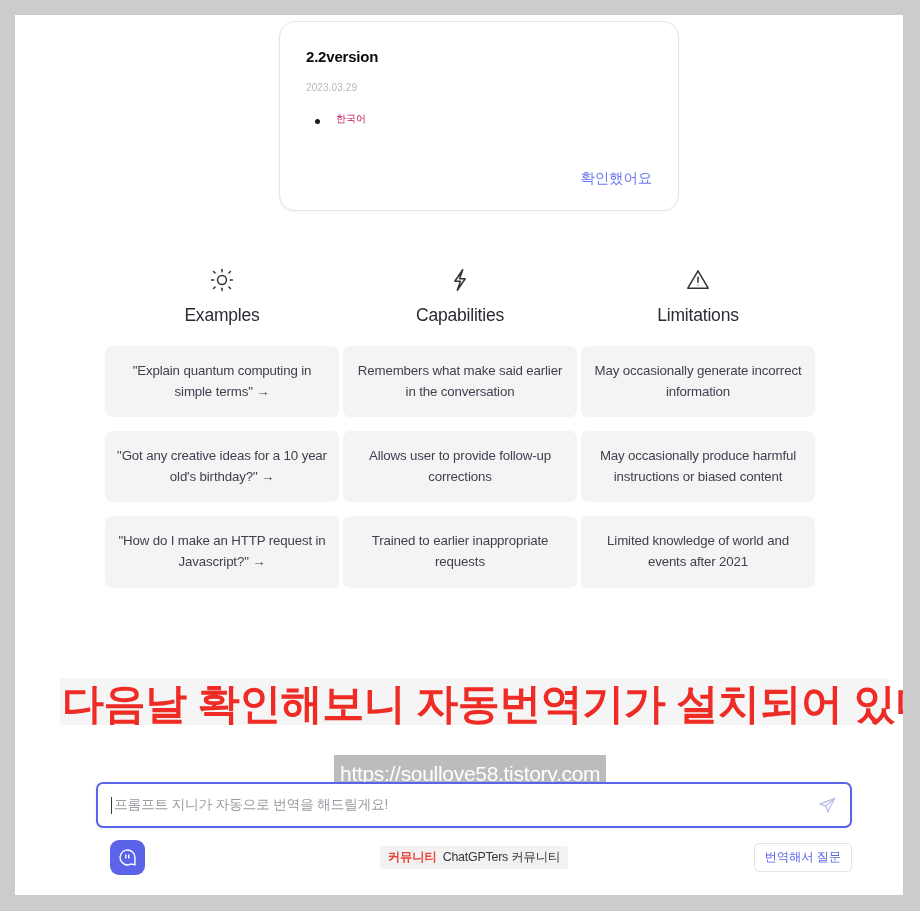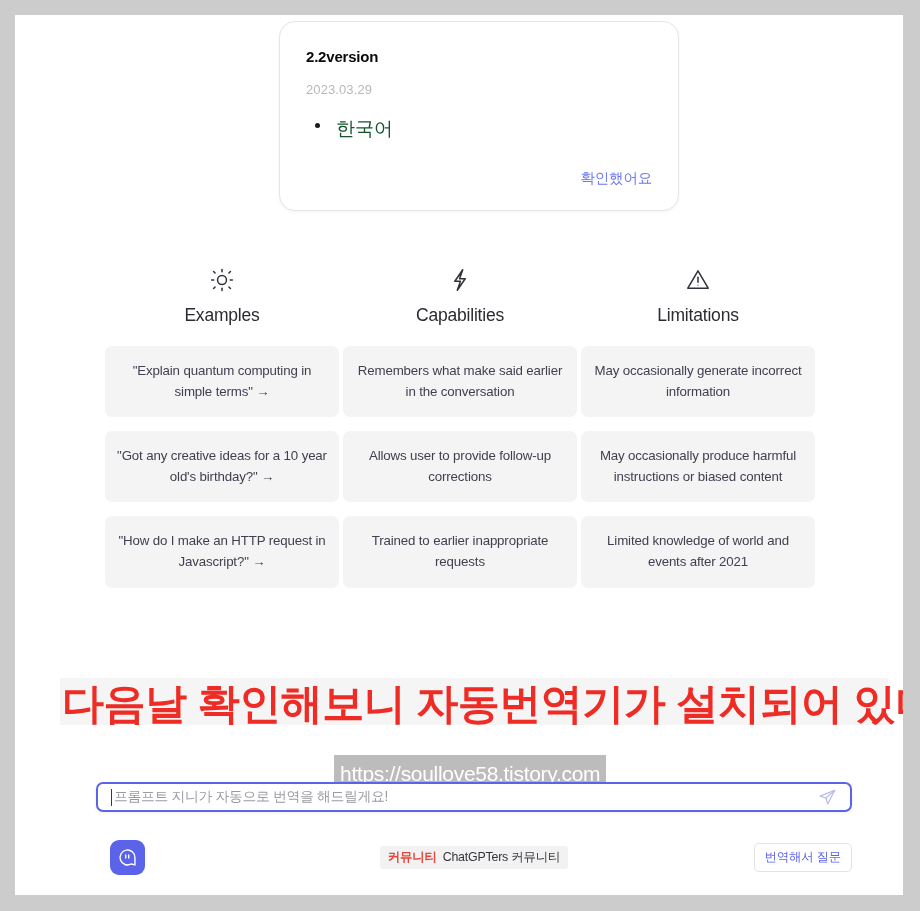--- a/index.html
+++ b/index.html
@@ -48,33 +48,33 @@
     padding: 26px 26px 18px 26px;
   }
   .version-title {
     font-size: 15px;
     font-weight: 700;
     color: #0b0b0d;
     letter-spacing: -0.2px;
   }
   .version-date {
     margin-top: 17px;
-    font-size: 13px;
+    font-size: 10px;
     color: #b9b9bd;
     letter-spacing: 0.1px;
   }
   .version-list {
     margin-top: 18px;
     list-style: none;
   }
   .version-list li {
     position: relative;
     padding-left: 30px;
-    font-size: 19px;
-    color: #14532d;
+    font-size: 10px;
+    color: #be185d;
     line-height: 1.5;
   }
   .version-list li::before {
     content: "";
     position: absolute;
     left: 9px;
     top: 8px;
     width: 5px;
     height: 5px;
     border-radius: 50%;
@@ -172,21 +172,21 @@
     letter-spacing: -0.3px;
     white-space: nowrap;
   }
 
   
   .composer {
     position: absolute;
     left: 81px;
     top: 767px;
     width: 756px;
-    height: 30px;
+    height: 46px;
     background: #ffffff;
     border: 2px solid #5b63e8;
     border-radius: 7px;
     box-shadow: 0 1px 4px rgba(0,0,0,0.06);
     display: flex;
     align-items: center;
     padding: 0 13px;
   }
   .composer-caret {
     width: 1px;

